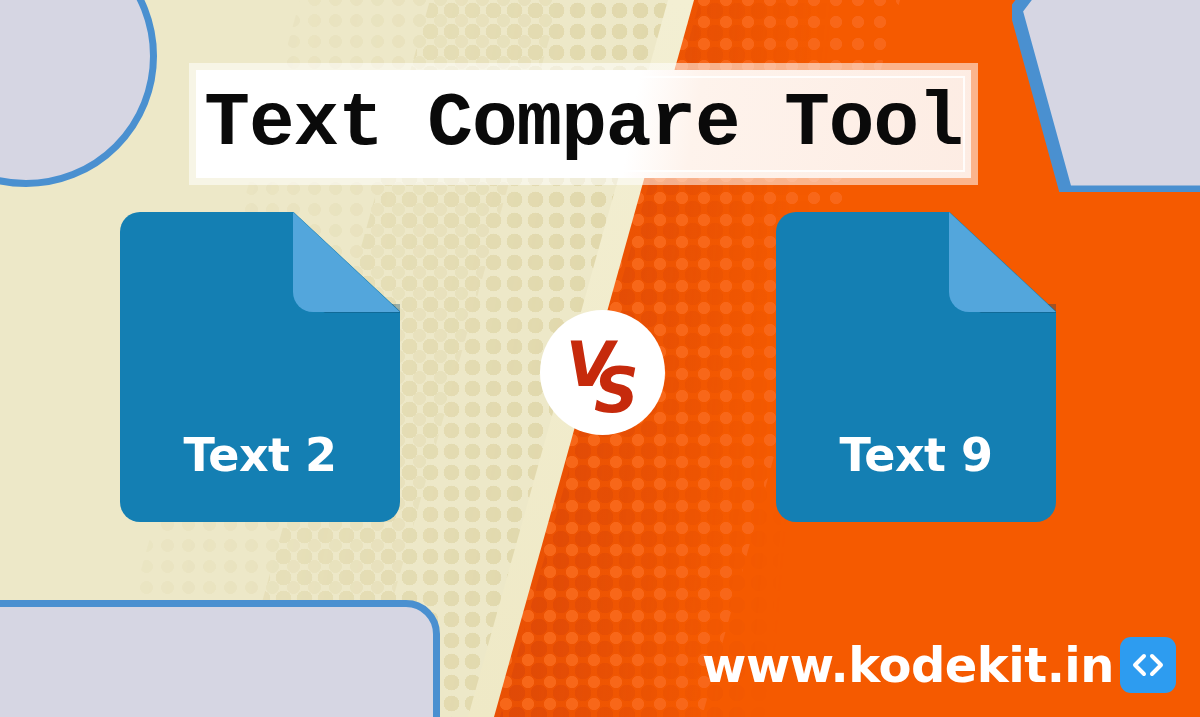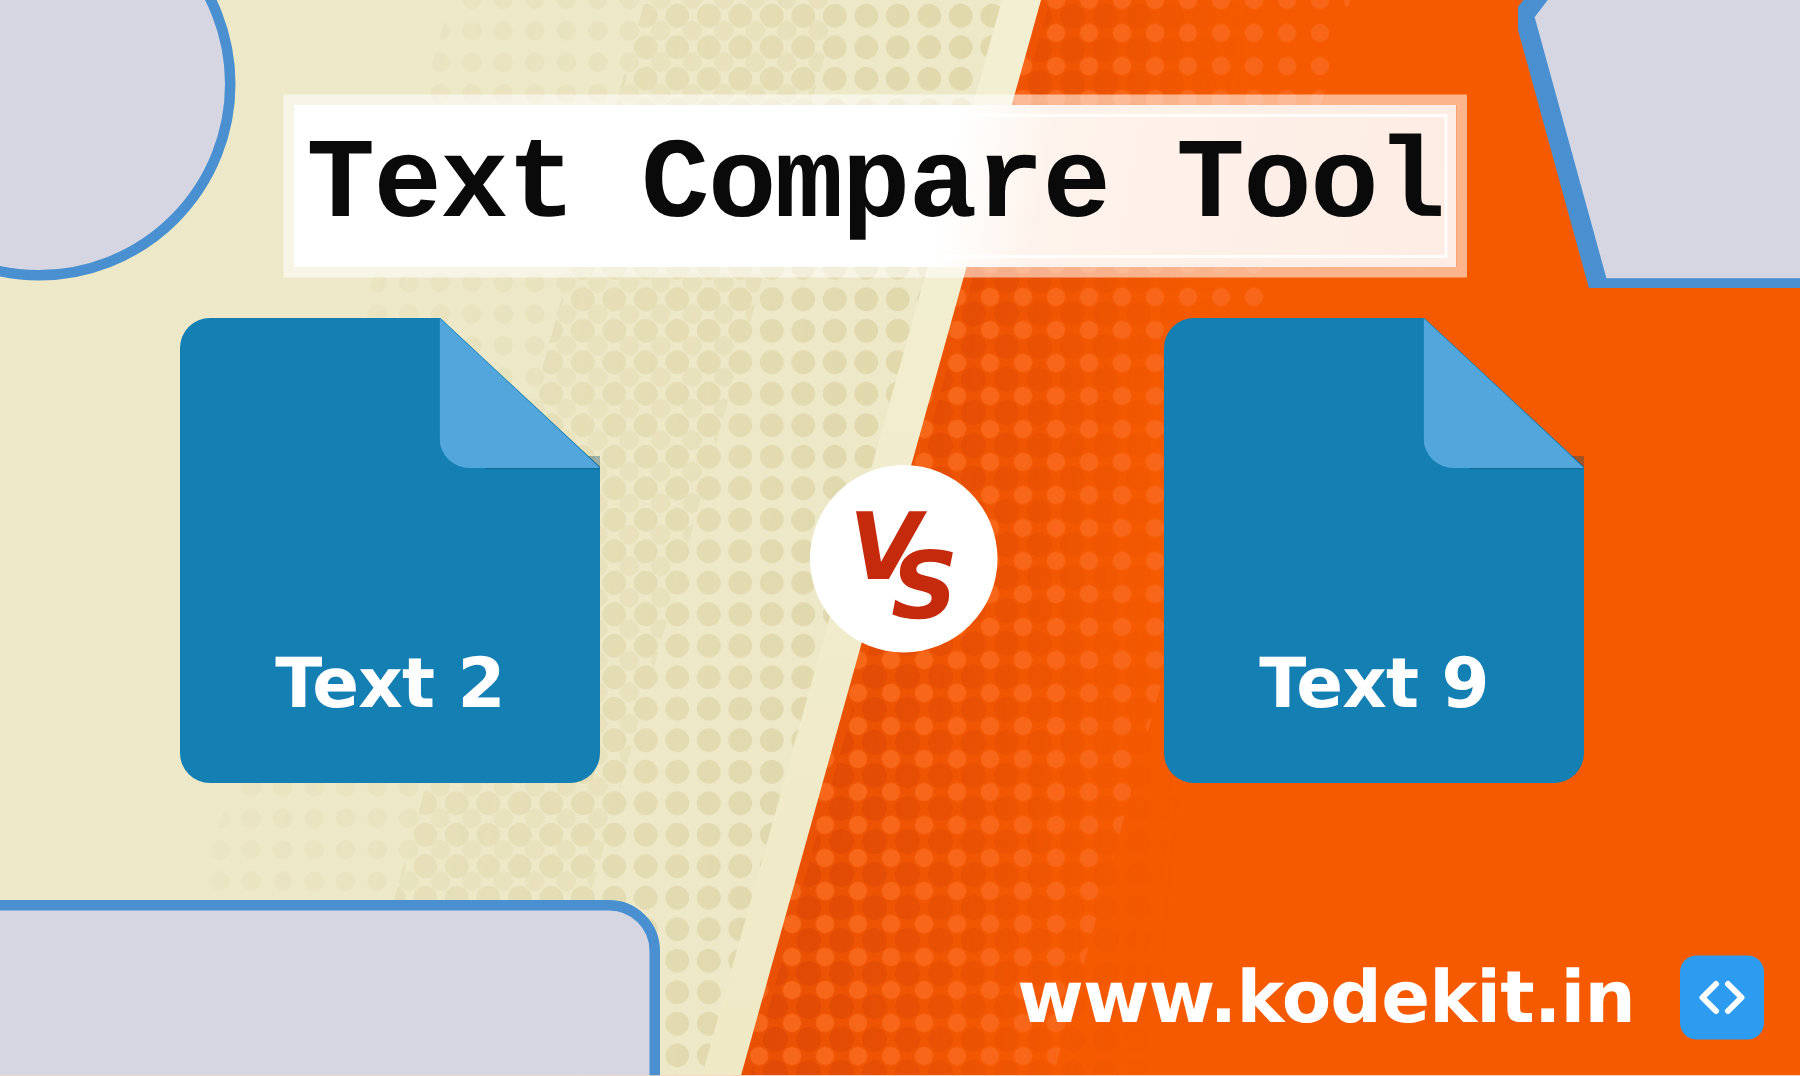--- a/index.html
+++ b/index.html
@@ -186,21 +186,21 @@
   }
   .vs-badge svg { display: block; }
 
   
   .footer {
     position: absolute;
     right: 24px;
     bottom: 24px;
     display: flex;
     align-items: center;
-    gap: 30px;
+    gap: 6px;
   }
   .footer-url {
     color: #FFFFFF;
     font-family: "DejaVu Sans", "Liberation Sans", sans-serif;
     font-weight: 700;
     font-size: 48px;
     letter-spacing: -0.5px;
     line-height: 1;
     white-space: nowrap;
   }

